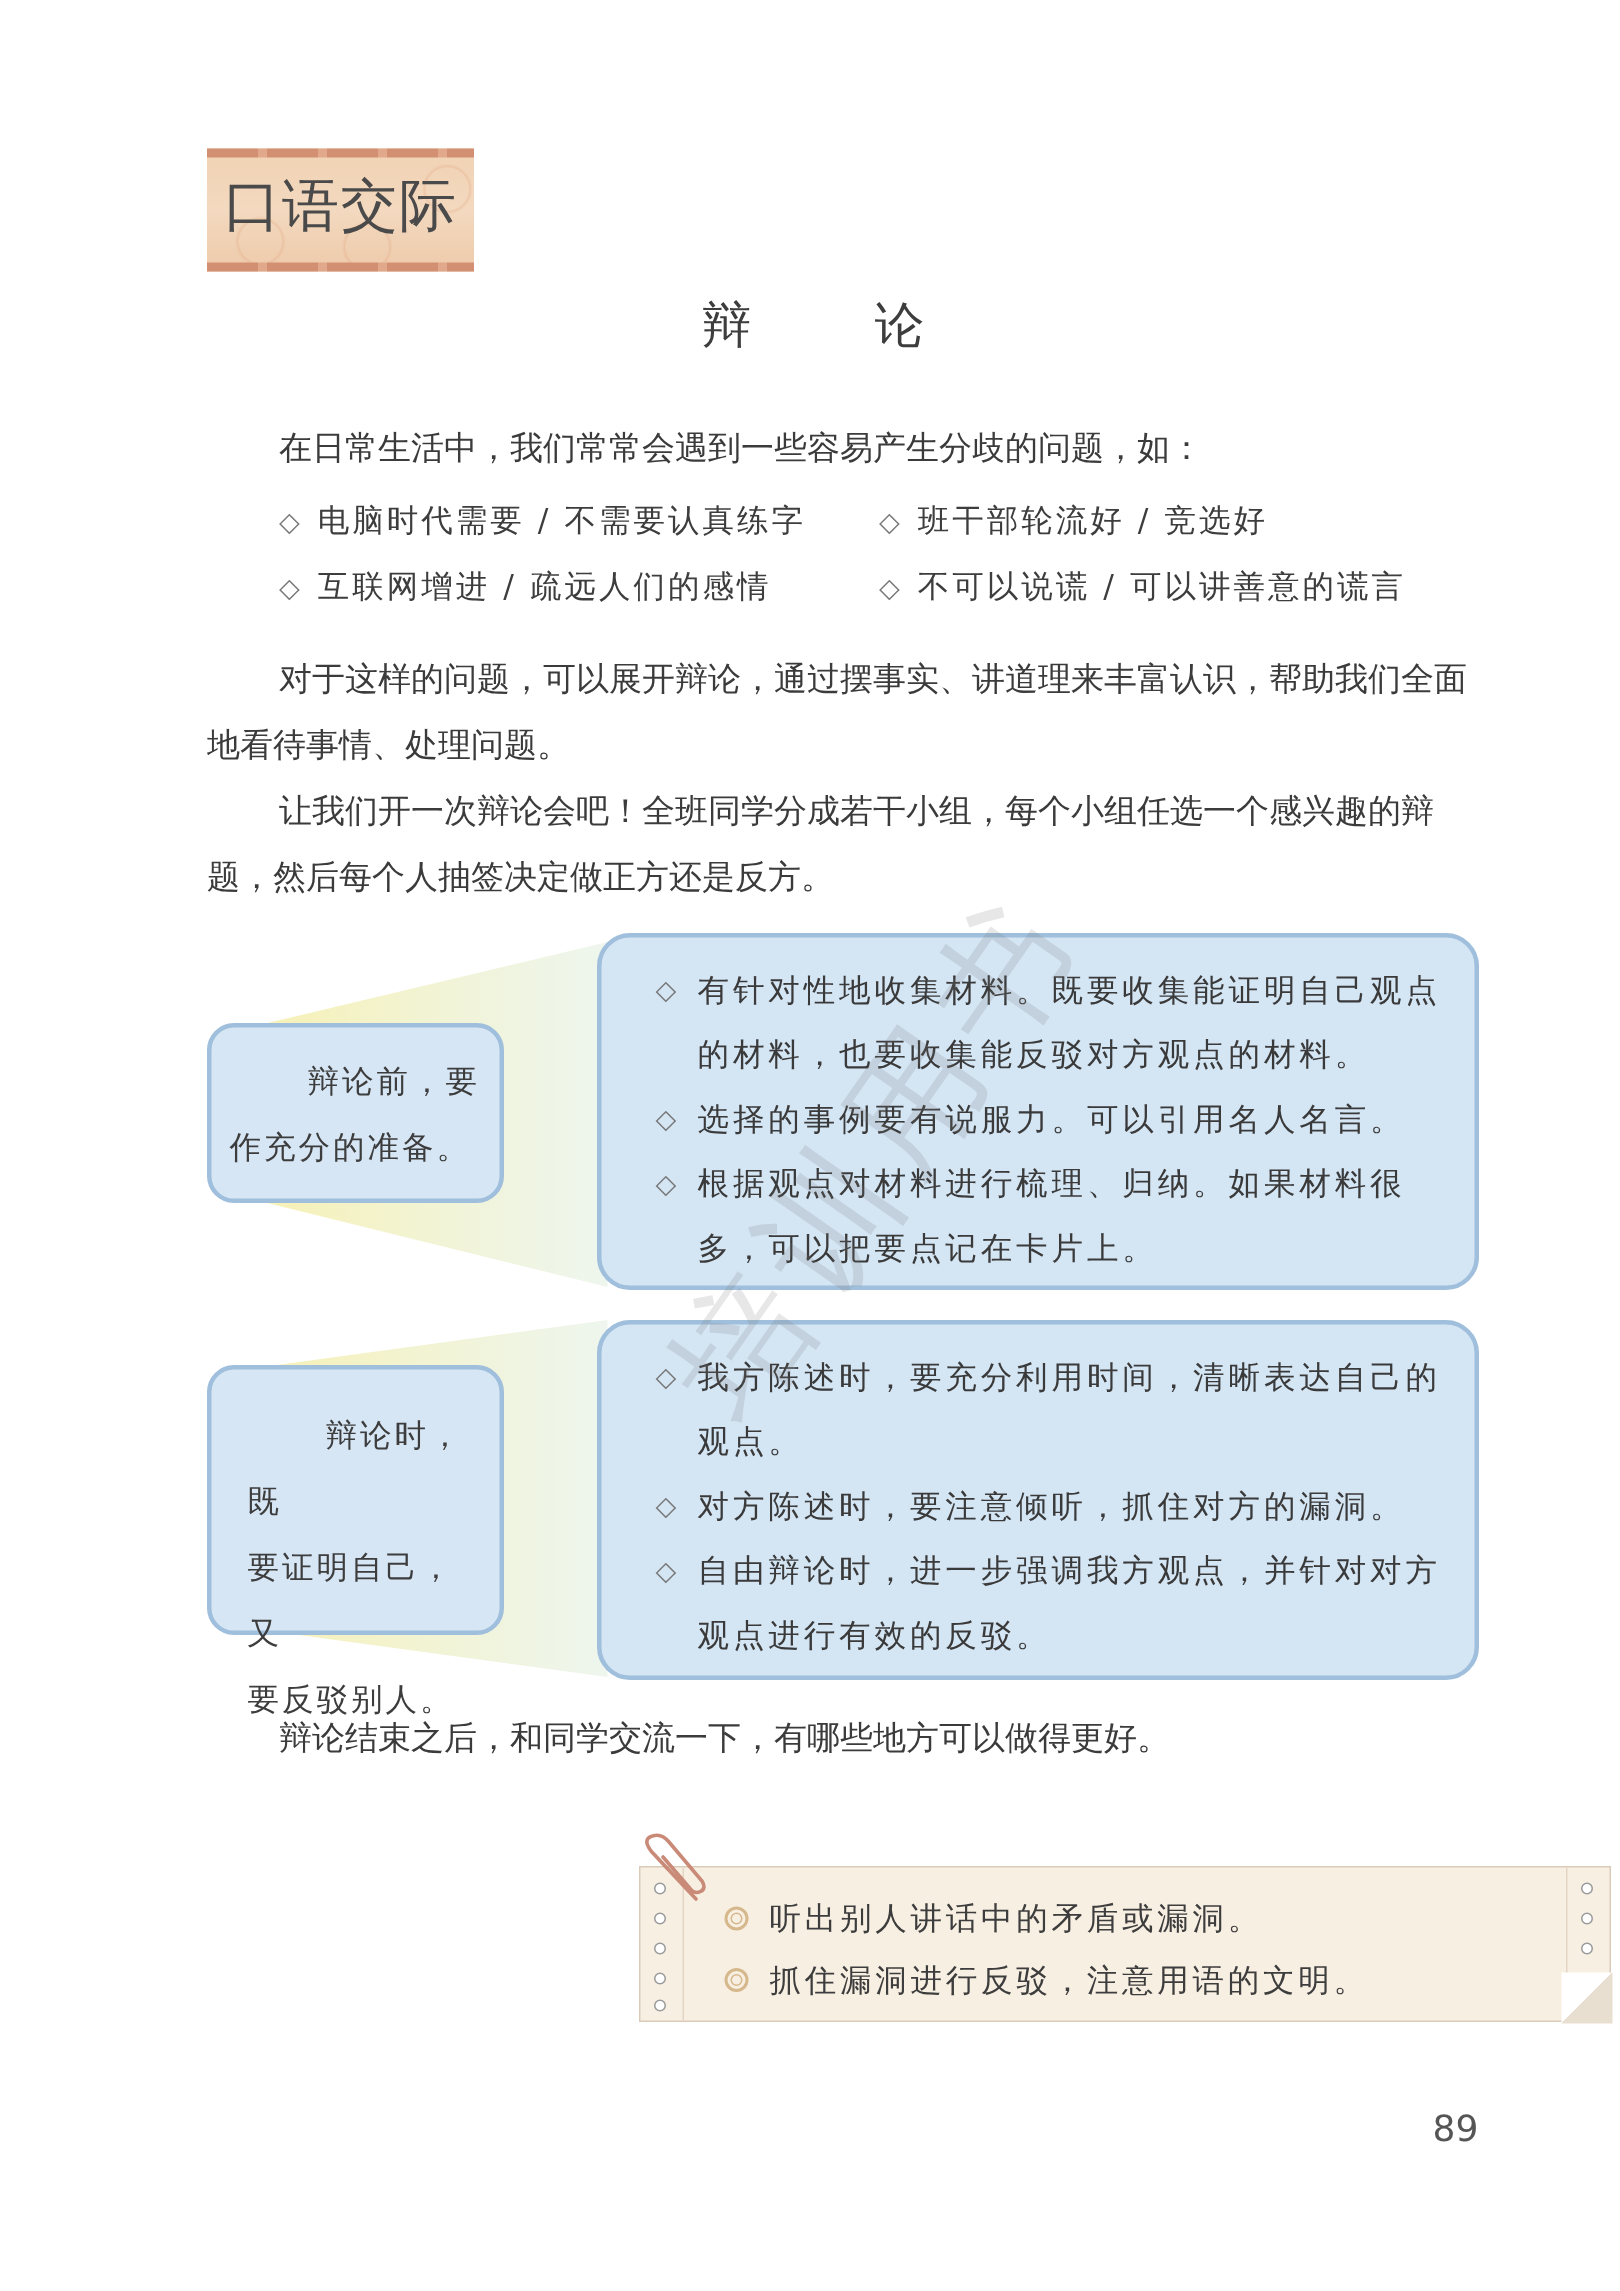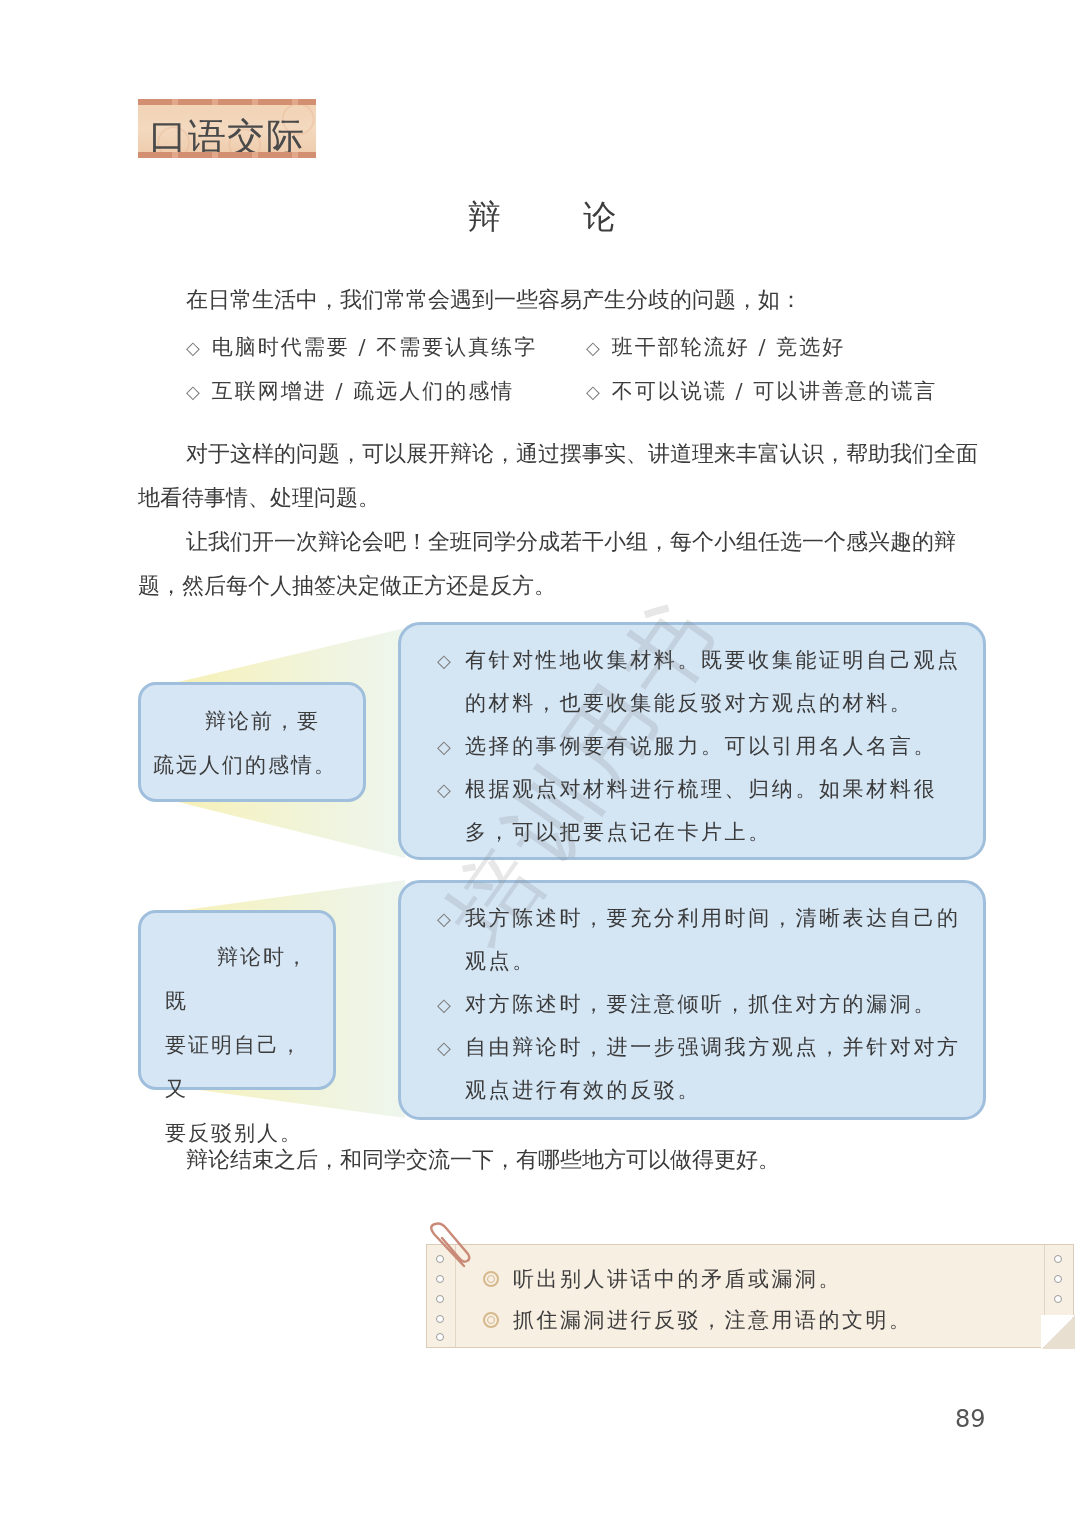--- a/index.html
+++ b/index.html
@@ -4,21 +4,21 @@
 <style>
   html, body { margin: 0; padding: 0; }
   body {
     width: 1080px; height: 1527px; background: #ffffff; position: relative; overflow: hidden;
     font-family: "DejaVu Serif", "Liberation Serif", serif; color: #3a3a3a;
   }
   .page { position: absolute; left: 0; top: 0; width: 1080px; height: 1527px; }
 
   
   .banner {
-    position: absolute; left: 138px; top: 99px; width: 178px; height: 59px;
+    position: absolute; left: 138px; top: 99px; width: 178px; height: 82px;
     background: linear-gradient(180deg, #f1d2b4 0%, #f3d9bf 50%, #eecaaa 100%);
     box-sizing: border-box;
   }
   .banner::before, .banner::after {
     content: ""; position: absolute; left: 0; right: 0; height: 6px;
     background: repeating-linear-gradient(90deg, #d28f72 0 34px, #e1a88c 34px 40px);
   }
   .banner::before { top: 0; }
   .banner::after { bottom: 0; }
   .banner-pattern {
@@ -141,23 +141,23 @@
     <defs>
       <linearGradient id="fy" x1="0" y1="0" x2="1" y2="0">
         <stop offset="0" stop-color="#f7f0b0" stop-opacity="0.95"></stop>
         <stop offset="1" stop-color="#e7f2e6" stop-opacity="0.7"></stop>
       </linearGradient>
     </defs>
     <polygon points="170,684 405,628 405,858 170,800" fill="url(#fy)"></polygon>
     <polygon points="170,912 405,880 405,1118 170,1086" fill="url(#fy)"></polygon>
   </svg>
 
-  <div class="side-box" style="left:138px; top:682px; width:228px; height:120px;">
+  <div class="side-box" style="left:138px; top:682px; width:198px; height:120px;">
     <div class="line1">辩论前，要</div>
-    <div>疏远人们的感情。</div>
+    <div>作充分的准备。</div>
   </div>
   <div class="main-box" style="left:398px; top:622px; width:588px; height:238px;">
     <div class="item"><span class="diamond">◇</span><span>有针对性地收集材料。既要收集能证明自己观点的材料，也要收集能反驳对方观点的材料。</span></div>
     <div class="item"><span class="diamond">◇</span><span>选择的事例要有说服力。可以引用名人名言。</span></div>
     <div class="item"><span class="diamond">◇</span><span>根据观点对材料进行梳理、归纳。如果材料很多，可以把要点记在卡片上。</span></div>
   </div>
 
   <div class="side-box" style="left:138px; top:910px; width:198px; height:180px; padding-top:22px;padding-left:24px;">
     <div class="line1">辩论时，既</div>
     <div>要证明自己，又</div>

